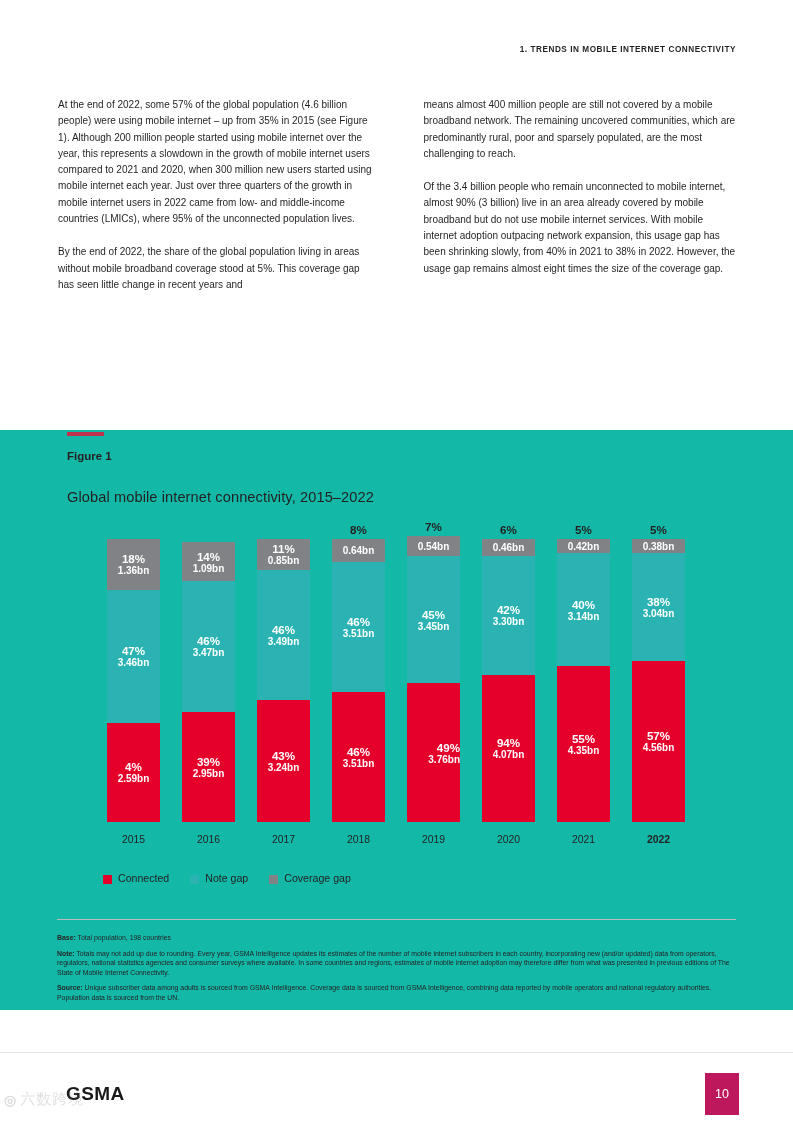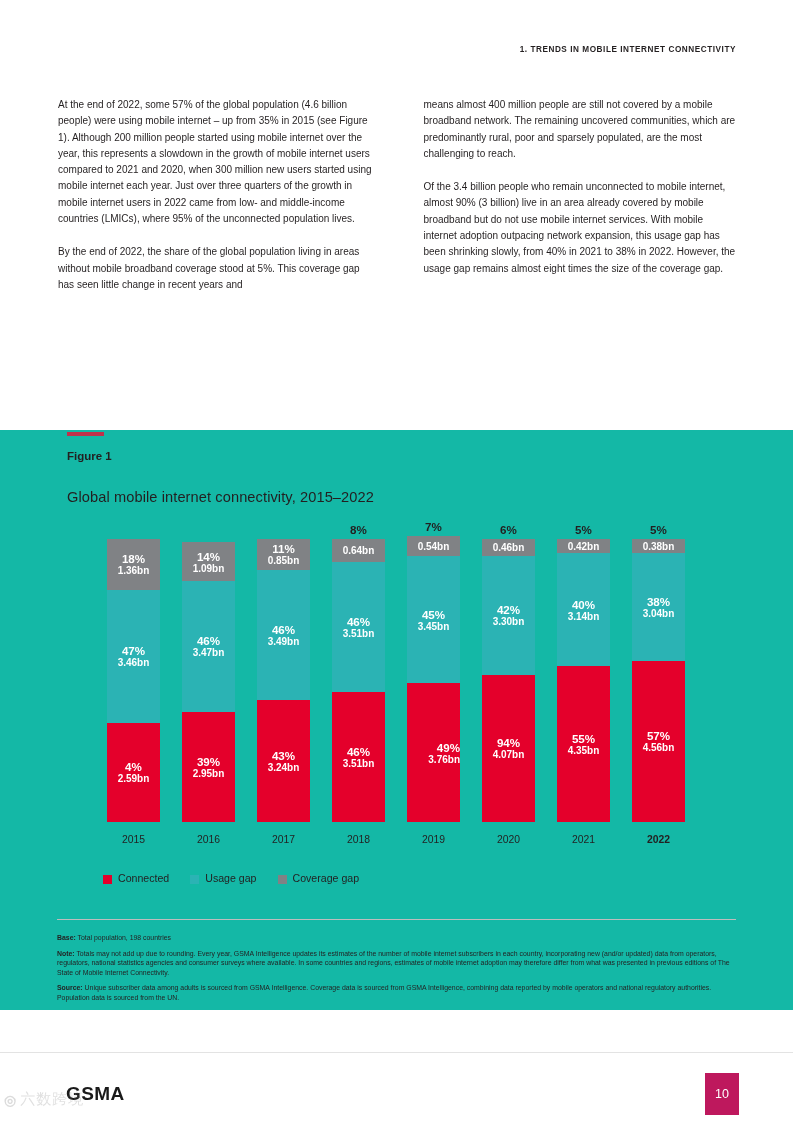--- a/index.html
+++ b/index.html
@@ -311,21 +311,21 @@
         </div>
     </div>
 
     <div class="legend" id="legend">
         <div class="legend-item">
           <span class="swatch sw-con"></span>
           <span class="lbl">Connected</span>
         </div>
         <div class="legend-item">
           <span class="swatch sw-use"></span>
-          <span class="lbl">Usage gap</span>
+          <span class="lbl">Note gap</span>
         </div>
         <div class="legend-item">
           <span class="swatch sw-cov"></span>
           <span class="lbl">Coverage gap</span>
         </div>
       </div>
 
     <div class="notes-rule"></div>
     <div class="notes">
       <p><b>Base:</b><span> Total population, 198 countries</span></p>

